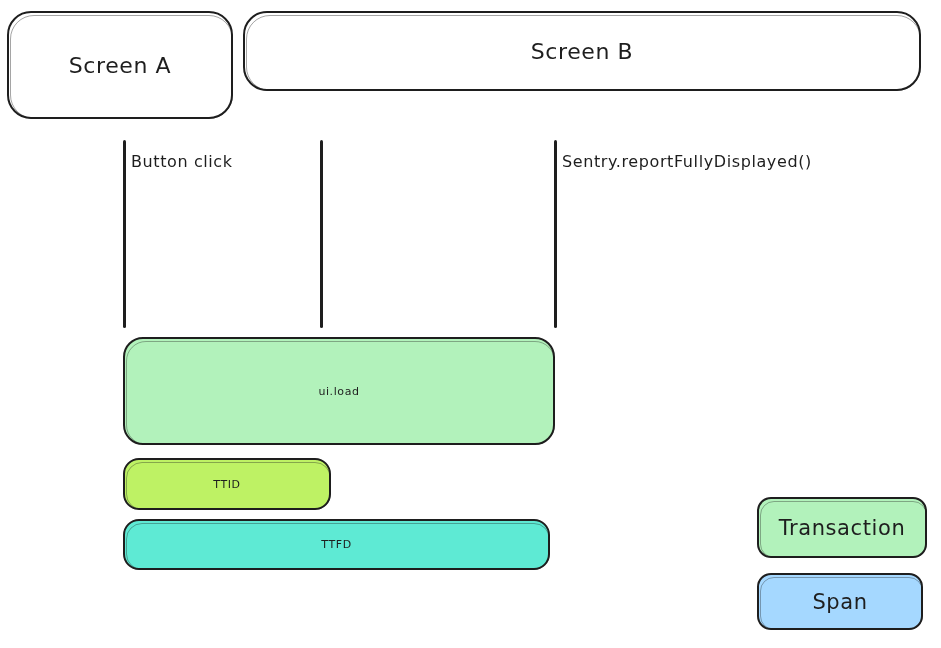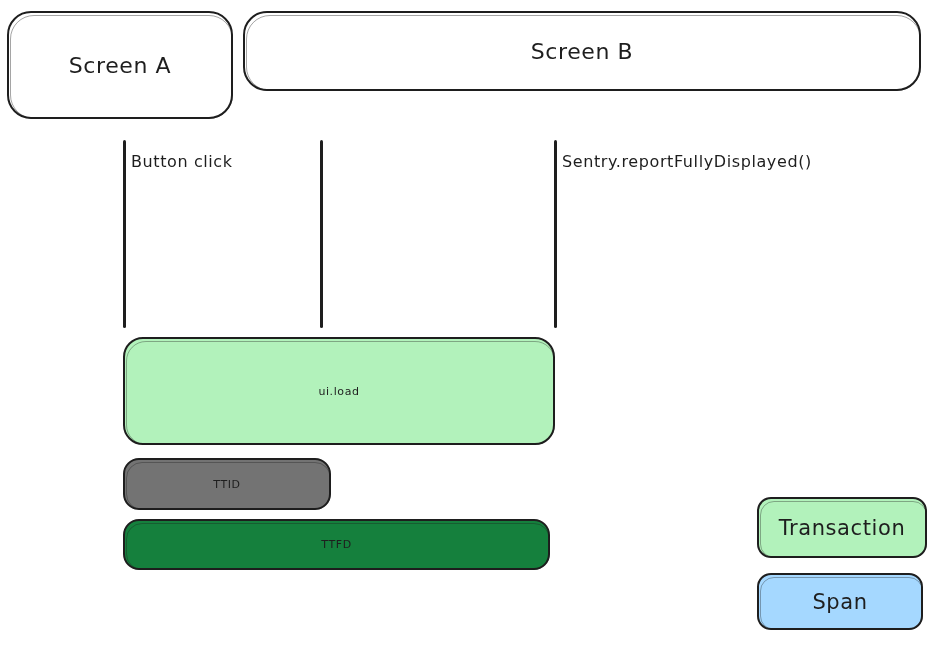--- a/index.html
+++ b/index.html
@@ -142,25 +142,25 @@
 
   <div class="marker-line" style="left: 320px; top: 140px; height: 188px; background: rgb(30, 30, 30);"></div>
 
   <div class="marker-line" style="left: 554px; top: 140px; height: 188px; background: rgb(30, 30, 30);"></div>
   <div class="marker-label" style="left: 562px; top: 152px; color: rgb(30, 30, 30);">Sentry.reportFullyDisplayed()</div>
 
   <div class="bar bar-transaction" style="left: 123px; top: 337px; width: 432px; height: 108px; background: rgb(178, 242, 187); border-color: rgb(30, 30, 30);">
     <span class="bar-label">ui.load</span>
   </div>
 
-  <div class="bar" style="left: 123px; top: 458px; width: 208px; height: 52px; background: #737373; border-color: rgb(30, 30, 30);">
+  <div class="bar" style="left: 123px; top: 458px; width: 208px; height: 52px; background: #bef264; border-color: rgb(30, 30, 30);">
     <span class="bar-label">TTID</span>
   </div>
 
-  <div class="bar" style="left: 123px; top: 519px; width: 427px; height: 51px; background: #15803d; border-color: rgb(30, 30, 30);">
+  <div class="bar" style="left: 123px; top: 519px; width: 427px; height: 51px; background: #5eead4; border-color: rgb(30, 30, 30);">
     <span class="bar-label">TTFD</span>
   </div>
 
   <div class="legend-box" style="left: 757px; top: 497px; width: 170px; height: 61px; background: rgb(178, 242, 187); border-color: rgb(30, 30, 30);">
     <span class="legend-label">Transaction</span>
   </div>
 
   <div class="legend-box" style="left: 757px; top: 573px; width: 166px; height: 57px; background: rgb(165, 216, 255); border-color: rgb(30, 30, 30);">
     <span class="legend-label">Span</span>
   </div>

